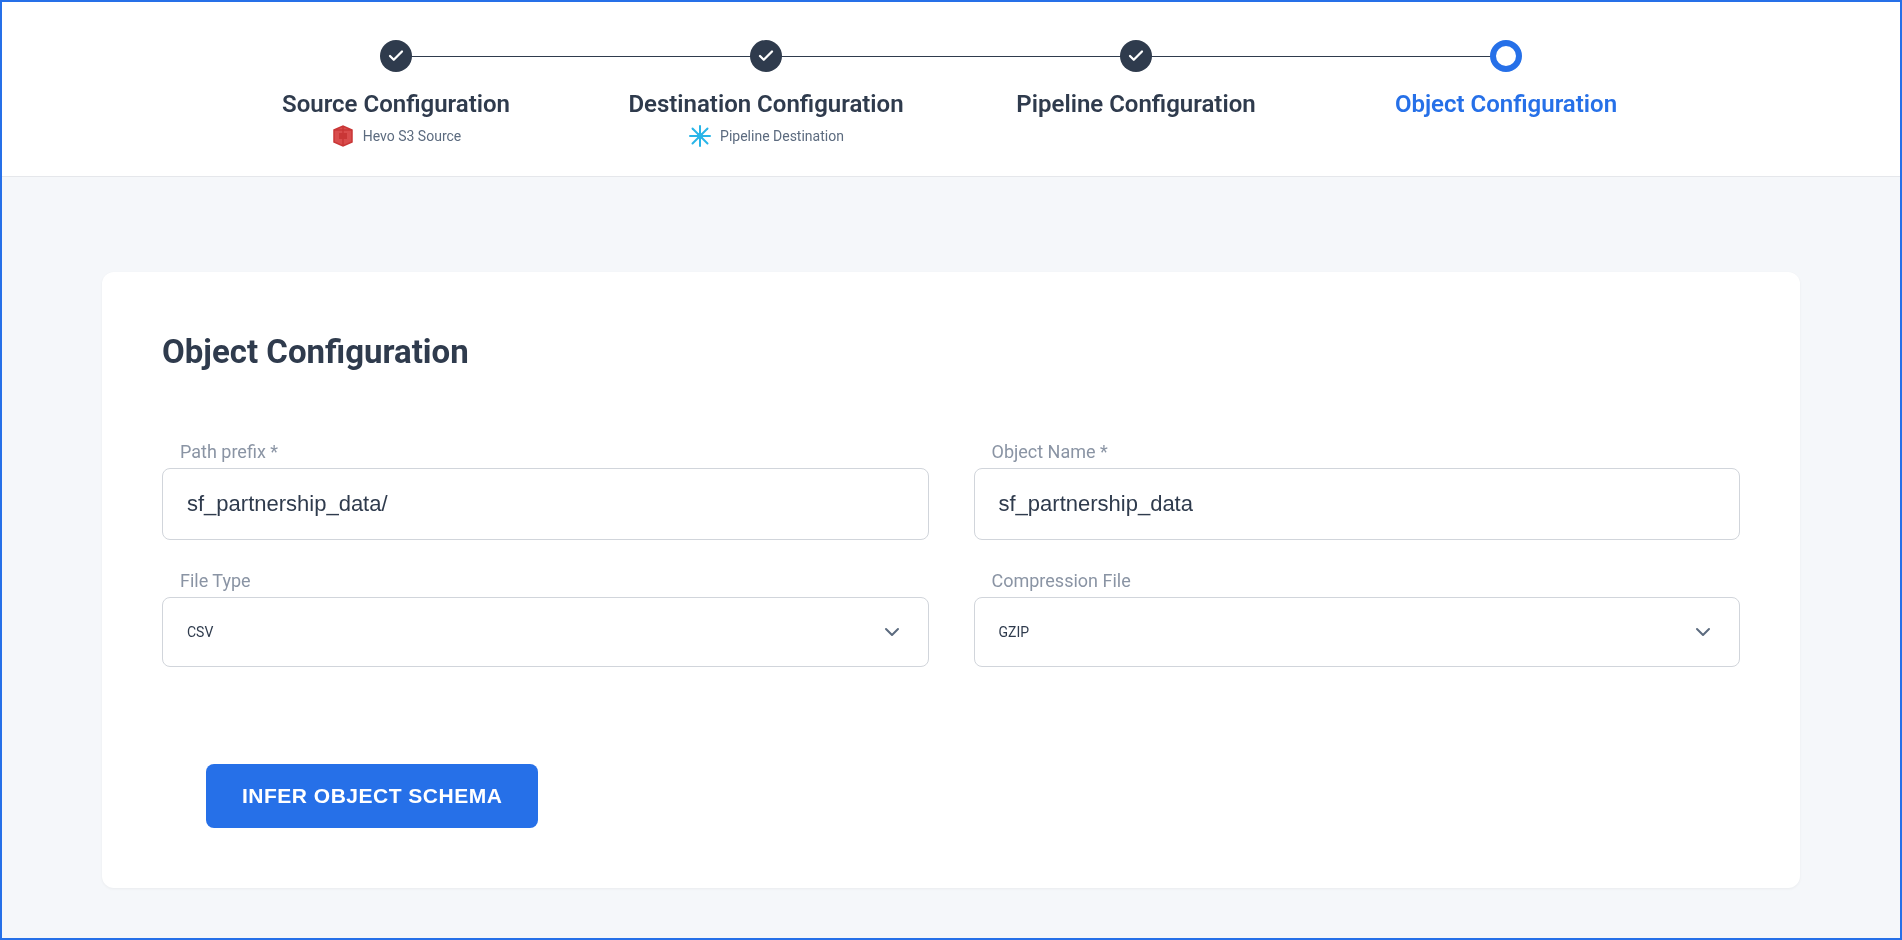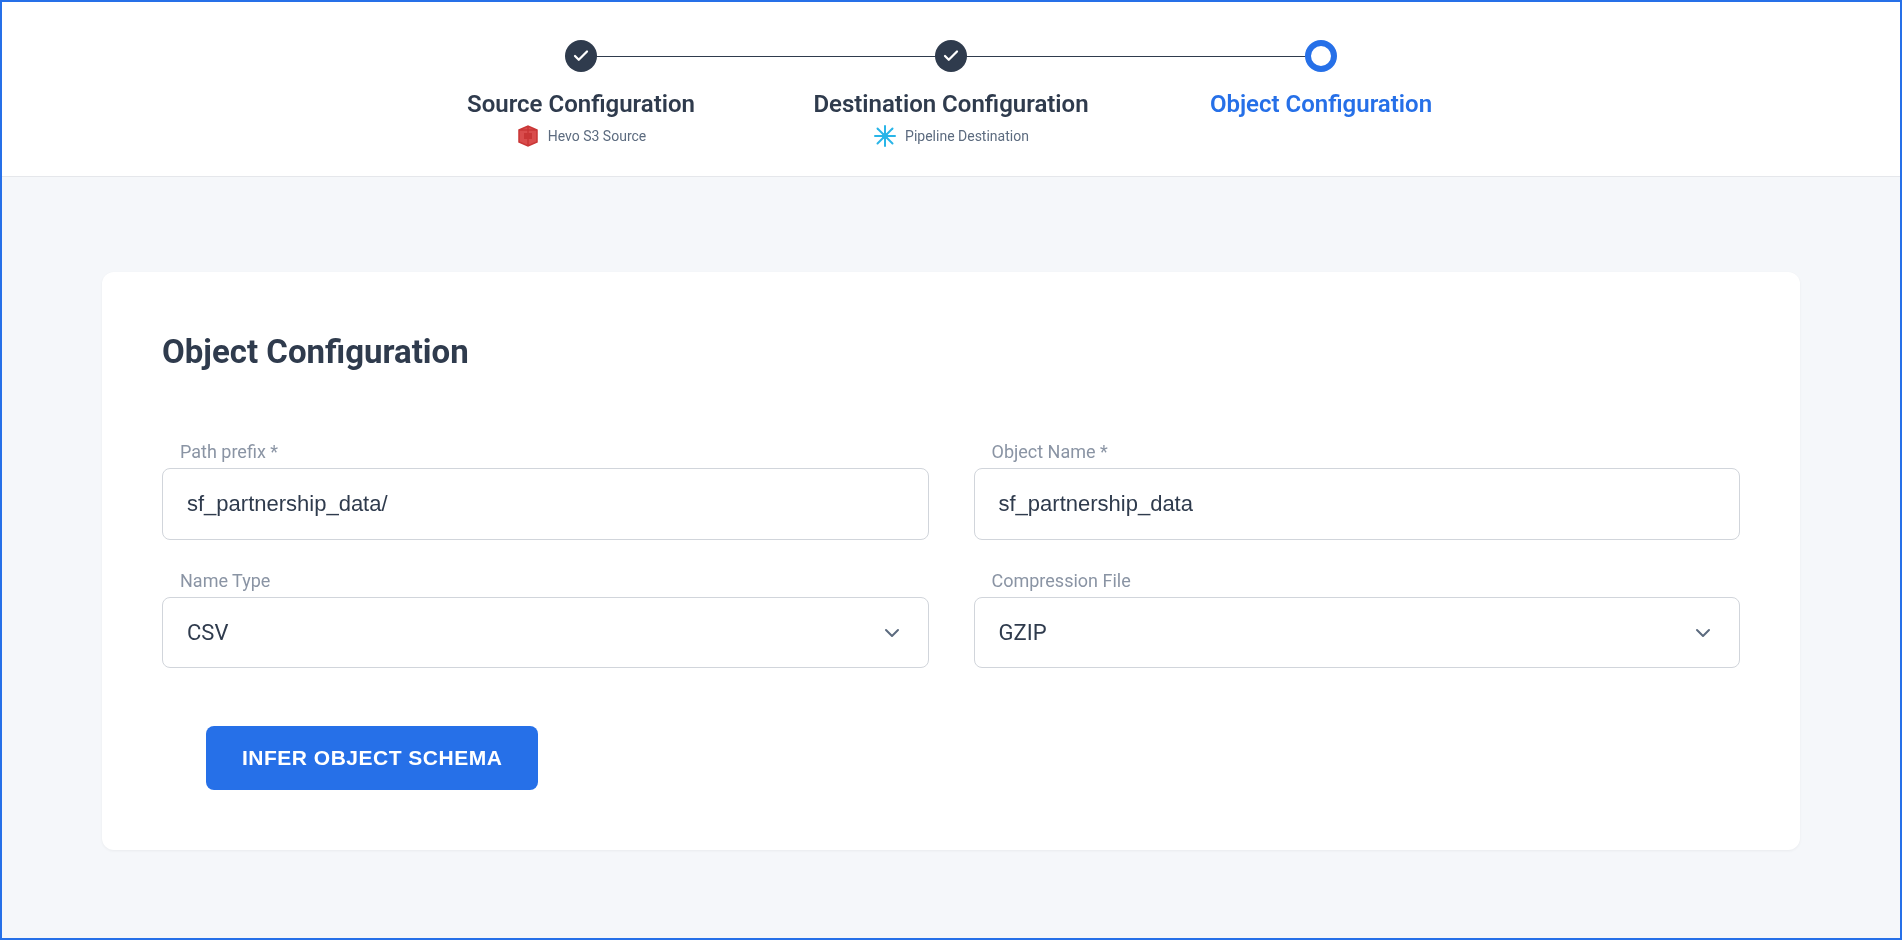--- a/index.html
+++ b/index.html
@@ -122,21 +122,21 @@
       font-size: 33px;
       font-weight: 700;
       color: #2f3b4d;
       margin-bottom: 70px;
     }
     
     .form-grid {
       display: grid;
       grid-template-columns: 1fr 1fr;
       gap: 30px 45px;
-      margin-bottom: 58px;
+      margin-bottom: 97px;
     }
     
     .form-field {
       display: flex;
       flex-direction: column;
     }
     
     .field-label {
       font-size: 18px;
       color: #8a94a4;
@@ -155,21 +155,21 @@
       color: #2f3b4d;
       border: 1px solid #d1d5db;
       border-radius: 8px;
       background-color: #ffffff;
       outline: none;
     }
     
     .select-control {
       width: 100%;
       padding: 22px 24px;
-      font-size: 22px;
+      font-size: 14px;
       color: #2f3b4d;
       border: 1px solid #d1d5db;
       border-radius: 8px;
       background-color: #ffffff;
       display: flex;
       align-items: center;
       justify-content: space-between;
       cursor: pointer;
     }
     
@@ -242,20 +242,29 @@
             <line x1="2" y1="12" x2="22" y2="12"></line>
             <line x1="4.5" y1="4.5" x2="19.5" y2="19.5"></line>
             <line x1="19.5" y1="4.5" x2="4.5" y2="19.5"></line>
             <circle cx="12" cy="12" r="2" fill="#29b5e8"></circle>
           </svg>
         </span>
         <span>Pipeline Destination</span>
       </div>
     </div>
 
+    <div class="step">
+      <div class="step-circle completed">
+        <svg viewBox="0 0 24 24" fill="none" stroke="#ffffff" stroke-width="3" stroke-linecap="round" stroke-linejoin="round">
+          <polyline points="20 6 9 17 4 12"></polyline>
+        </svg>
+      </div>
+      <div class="step-line"></div>
+      <div class="step-label">Pipeline Configuration</div>
+    </div>
 
     <div class="step active">
       <div class="step-circle active"></div>
       <div class="step-label">Object Configuration</div>
     </div>
 
   </div>
 </div>
 
 <div class="main-content">
@@ -272,21 +281,21 @@
       </div>
 
       <div class="form-field">
         <label class="field-label">Object Name *</label>
         <div class="field-control">
           <input type="text" class="text-input" value="sf_partnership_data" style="">
         </div>
       </div>
 
       <div class="form-field">
-        <label class="field-label">Name Type</label>
+        <label class="field-label">File Type</label>
         <div class="select-control">
           <span>CSV</span>
           <svg class="chevron-down" viewBox="0 0 24 24" fill="none" stroke="currentColor" stroke-width="2" stroke-linecap="round" stroke-linejoin="round">
             <polyline points="6 9 12 15 18 9"></polyline>
           </svg>
         </div>
       </div>
 
       <div class="form-field">
         <label class="field-label">Compression File</label>

